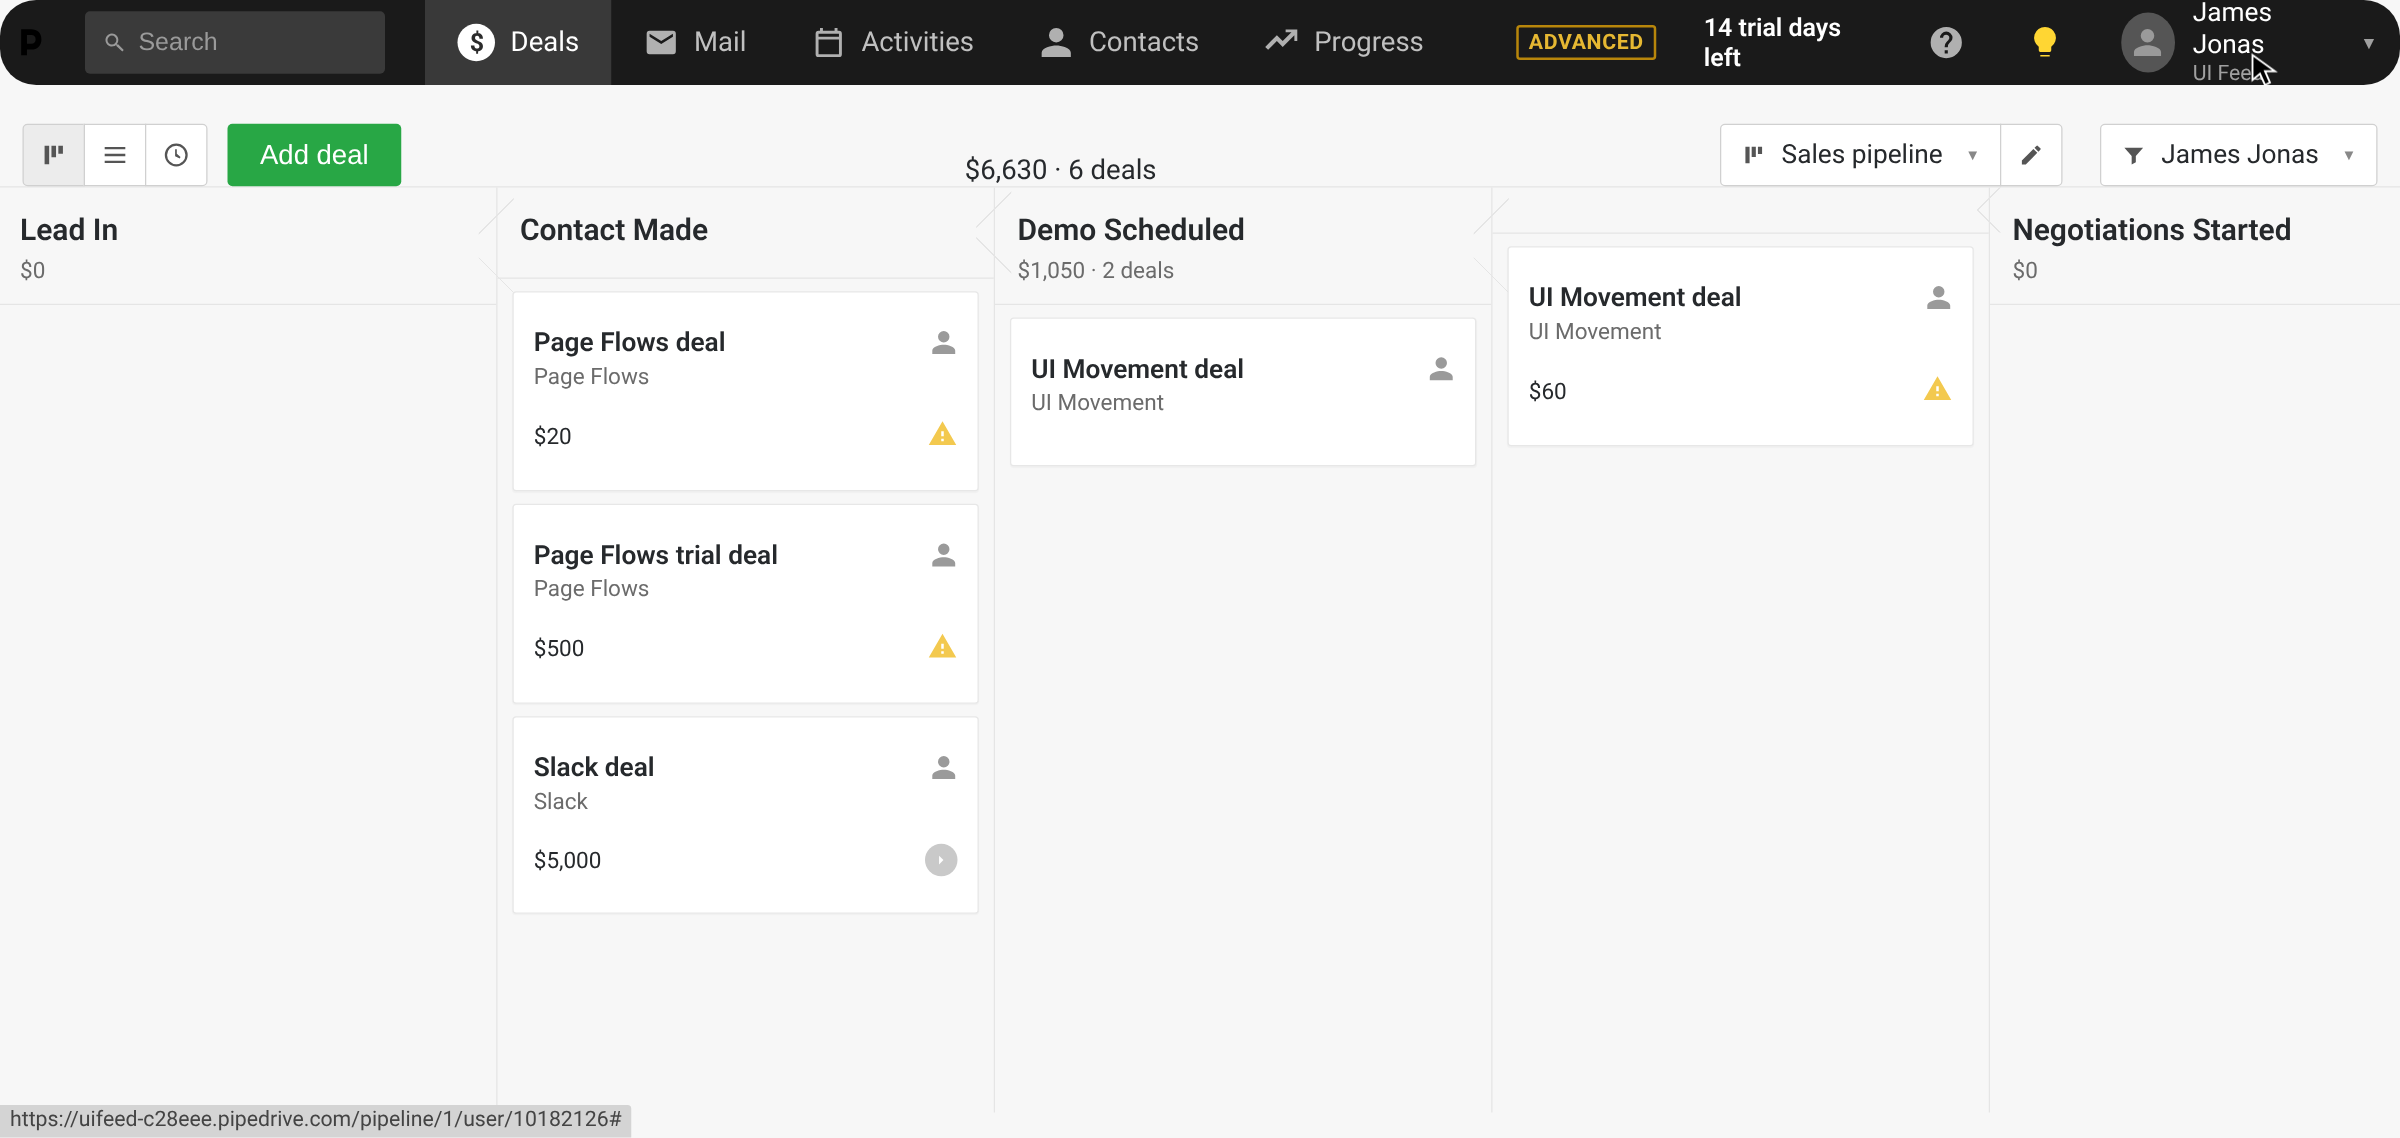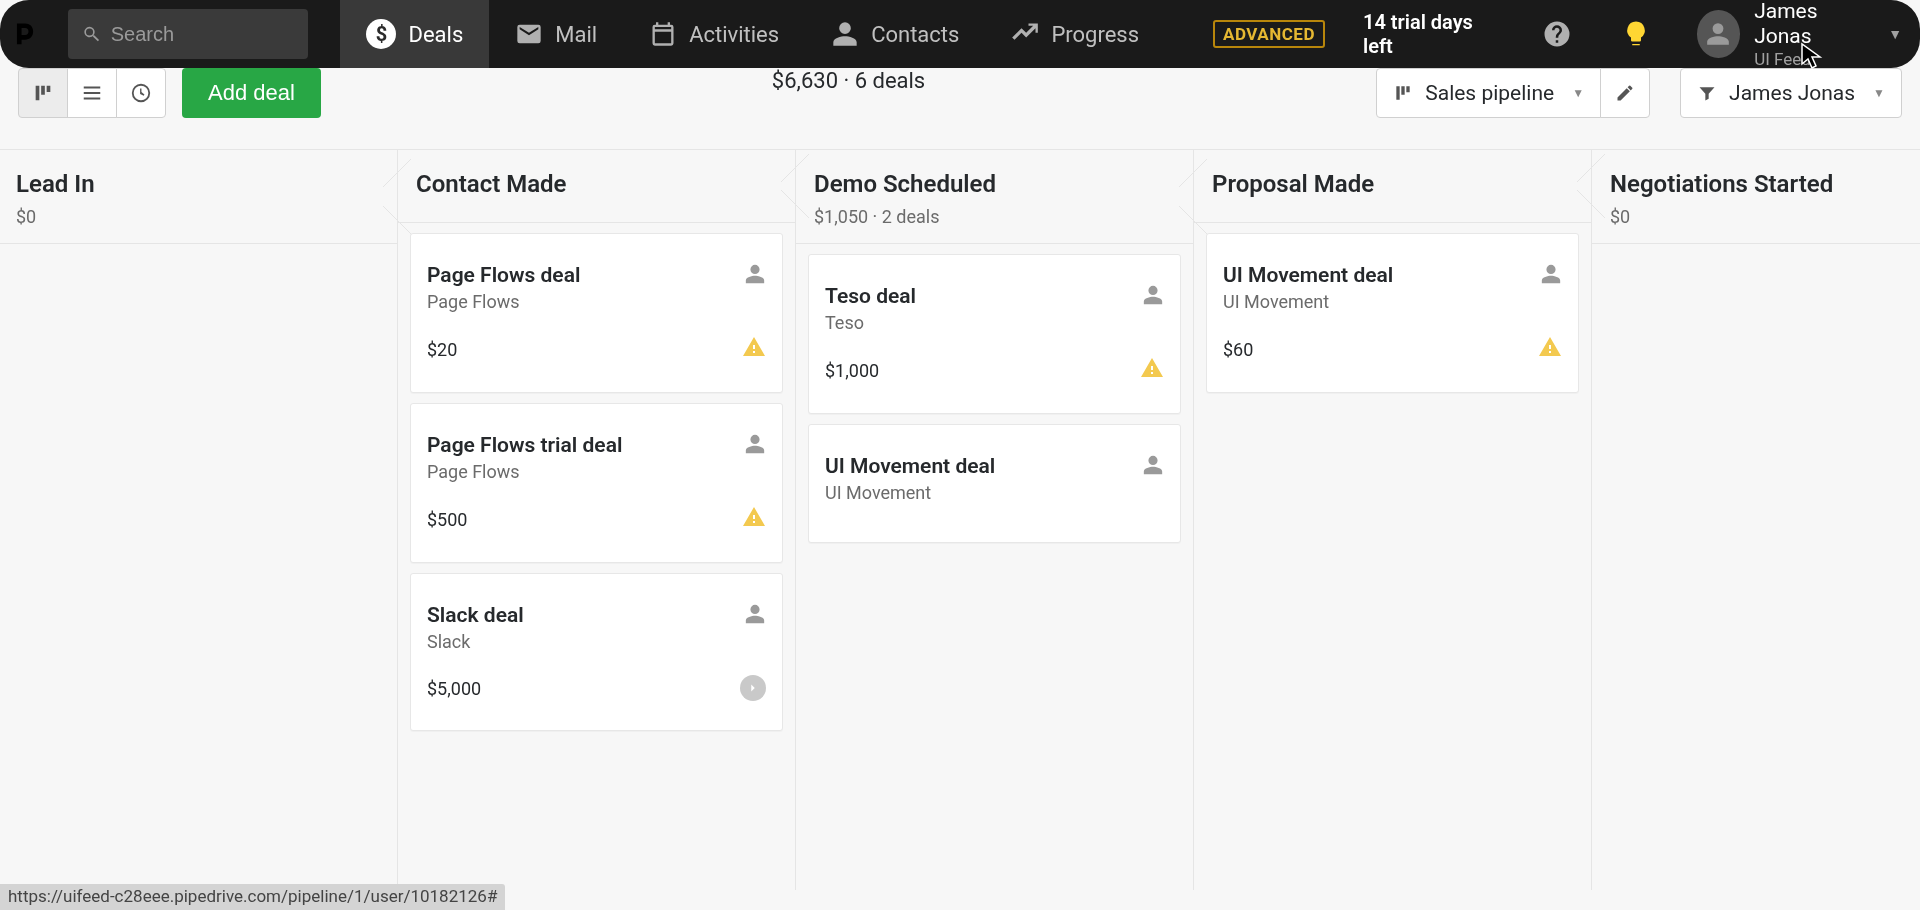--- a/index.html
+++ b/index.html
@@ -71,21 +71,21 @@
   .avatar{width:48px;height:48px;border-radius:50%;background:#555;display:flex;align-items:center;justify-content:center;}
   .avatar svg{width:26px;height:26px;fill:#9a9a9a;}
   .user-txt{display:flex;flex-direction:column;line-height:1.2;}
   .user-name{color:#fff;font-size:21px;}
   .user-feed{color:#a0a0a0;font-size:17px;}
   .caret{color:#a0a0a0;font-size:14px;margin-left:6px;}
 
   
   .toolbar{
     height:82px;background:#f7f7f7;border-bottom:1px solid #e5e5e5;
-    display:flex;align-items:flex-start;padding:0 18px;gap:16px;
+    display:flex;align-items:flex-end;padding:0 18px;gap:16px;
   }
   .btn-group{display:flex;}
   .btn{
     height:50px;border:1px solid #d0d0d0;background:#fff;display:flex;align-items:center;justify-content:center;cursor:pointer;
     font-size:19px;color:#26292c;
   }
   .btn-group .btn{border-radius:0;margin-left:-1px;}
   .btn-group .btn:first-child{border-radius:4px 0 0 4px;margin-left:0;}
   .btn-group .btn:last-child{border-radius:0 4px 4px 0;}
   .btn.icon-only{width:50px;}
@@ -353,50 +353,32 @@
     </div>
     <div class="col">
       <div class="col-header">
         <div class="col-title">Demo Scheduled</div>
         <div class="col-sub">$1,050 · 2 deals</div>
       </div>
       <div class="col-body">
         <div class="card">
           <div class="card-top">
             <div>
-              <div class="card-title">Teso deal</div>
-              <div class="card-org">Teso</div>
-            </div>
-            <span class="person-ico"><svg viewBox="0 0 24 24">
-                <path d="M12 12a5 5 0 1 0-5-5 5 5 0 0 0 5 5zm0 2c-3.33 0-10 1.67-10 5v3h20v-3c0-3.33-6.67-5-10-5z"></path>
-              </svg></span>
-          </div>
-          <div class="card-bottom">
-            <span class="card-val">$1,000</span>
-            <span class="warn-ico"><svg viewBox="0 0 24 24">
-                <path d="M1 21h22L12 2 1 21zm12-3h-2v-2h2zm0-4h-2v-4h2z"></path>
-              </svg></span>
-          </div>
-        </div>
-        <div class="card">
-          <div class="card-top">
-            <div>
               <div class="card-title">UI Movement deal</div>
               <div class="card-org">UI Movement</div>
             </div>
             <span class="person-ico"><svg viewBox="0 0 24 24">
                 <path d="M12 12a5 5 0 1 0-5-5 5 5 0 0 0 5 5zm0 2c-3.33 0-10 1.67-10 5v3h20v-3c0-3.33-6.67-5-10-5z"></path>
               </svg></span>
           </div>
         </div>
       </div>
     </div>
     <div class="col">
       <div class="col-header">
-        <div class="col-title">Proposal Made</div>
       </div>
       <div class="col-body">
         <div class="card">
           <div class="card-top">
             <div>
               <div class="card-title">UI Movement deal</div>
               <div class="card-org">UI Movement</div>
             </div>
             <span class="person-ico"><svg viewBox="0 0 24 24">
                 <path d="M12 12a5 5 0 1 0-5-5 5 5 0 0 0 5 5zm0 2c-3.33 0-10 1.67-10 5v3h20v-3c0-3.33-6.67-5-10-5z"></path>

